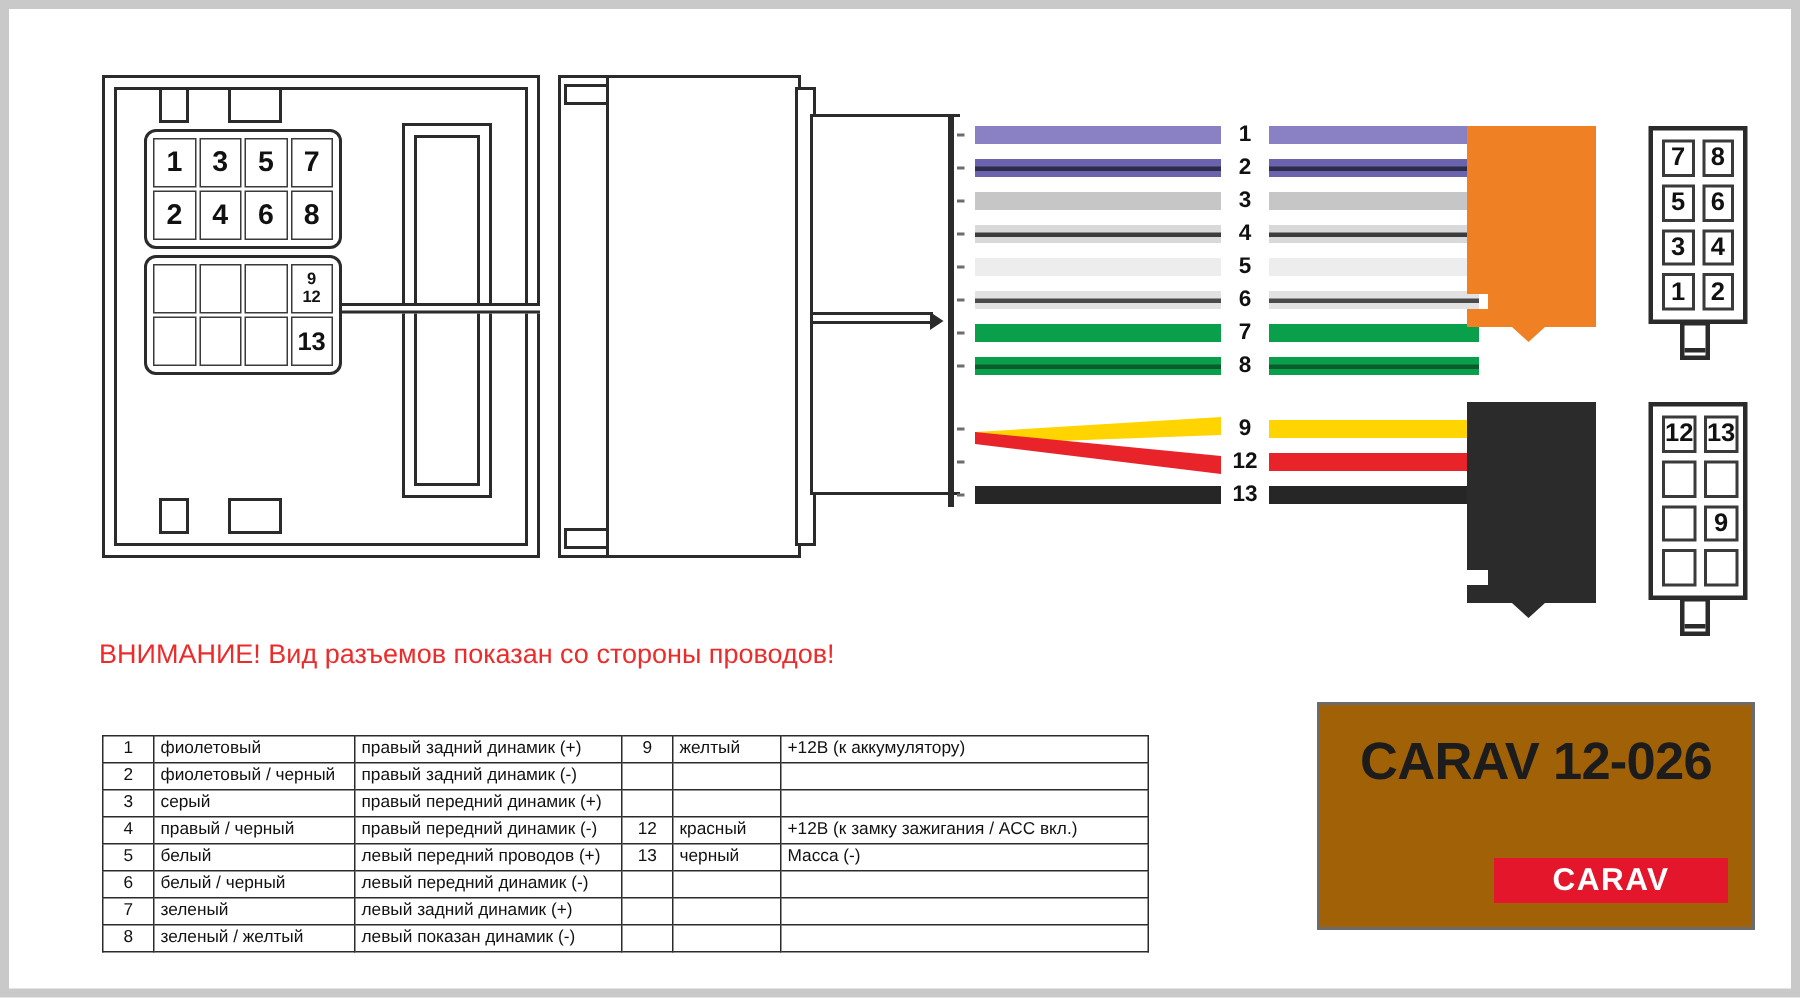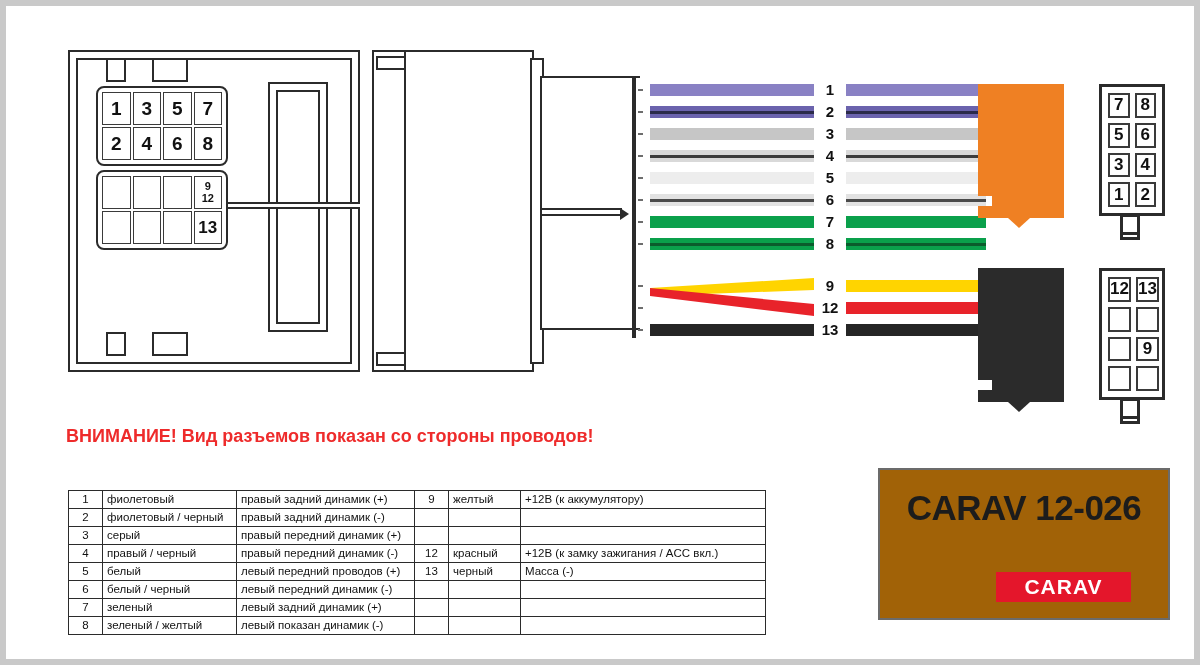--- a/index.html
+++ b/index.html
@@ -98,42 +98,42 @@
          display:grid;grid-template-columns:repeat(2,1fr);grid-template-rows:repeat(4,1fr);
          gap:5px;padding:6px;box-sizing:border-box;}
   .scell{border:2px solid #3a3a3a;box-sizing:border-box;background:#fff;
          display:flex;align-items:center;justify-content:center;
          font-weight:bold;font-size:17px;color:#111;}
   .socket-foot{position:absolute;border:3px solid #2b2b2b;background:#fff;
                box-sizing:border-box;width:20px;height:26px;}
   .socket-foot .fline{position:absolute;left:0;right:0;top:15px;height:3px;background:#2b2b2b;}
 
   
-  #warning{left:60px;top:420px;font-size:18px;font-weight:bold;color:#ee2b2b;
+  #warning{left:60px;top:420px;font-size:18px;font-weight:normal;color:#ee2b2b;
            white-space:nowrap;}
 
   
   #wire-table{left:62px;top:484px;}
   table.wt{border-collapse:collapse;}
   table.wt td{border:1.2px solid #2b2b2b;height:17px;
               font-size:11.5px;color:#111;padding:0 4px;box-sizing:border-box;
               line-height:17px;white-space:nowrap;}
   td.c-num{width:34px;text-align:center;}
   td.c-col{width:134px;}
   td.c-fn{width:178px;}
   td.c-num2{width:34px;text-align:center;}
   td.c-col2{width:72px;}
   td.c-fn2{width:245px;}
 
   
   #logo-panel{left:872px;top:462px;width:292px;height:152px;
               background:#a16207;border:2px solid #6b6b6b;box-sizing:border-box;}
   #logo-title{position:absolute;left:0;right:0;top:18px;text-align:center;
               font-size:35px;font-weight:bold;color:#1c1c1c;letter-spacing:-0.5px;}
-  #logo-badge{position:absolute;left:116px;top:102px;width:135px;height:30px;
+  #logo-badge{position:absolute;left:116px;top:102px;width:156px;height:30px;
               background:#e4162b;display:flex;align-items:center;justify-content:center;}
   #logo-badge span{color:#fff;font-weight:bold;font-size:21px;letter-spacing:1px;}
 </style>
 </head>
 <body>
 
 <div id="canvas">
 
   <div class="abs" id="left-connector">
     <div class="lc-outer"></div>

